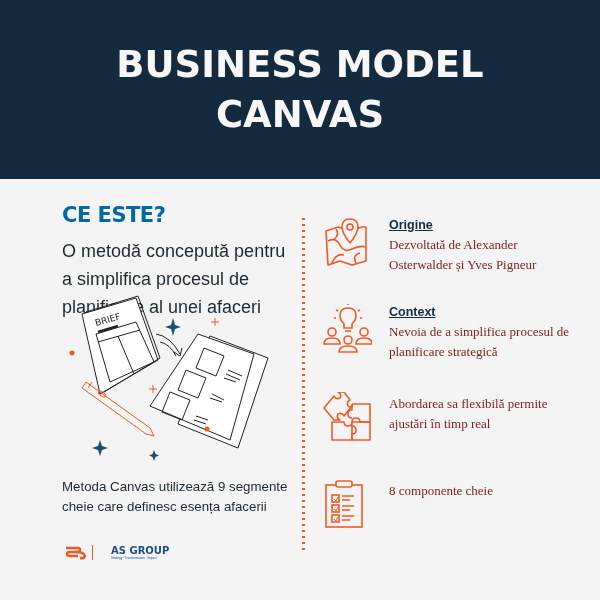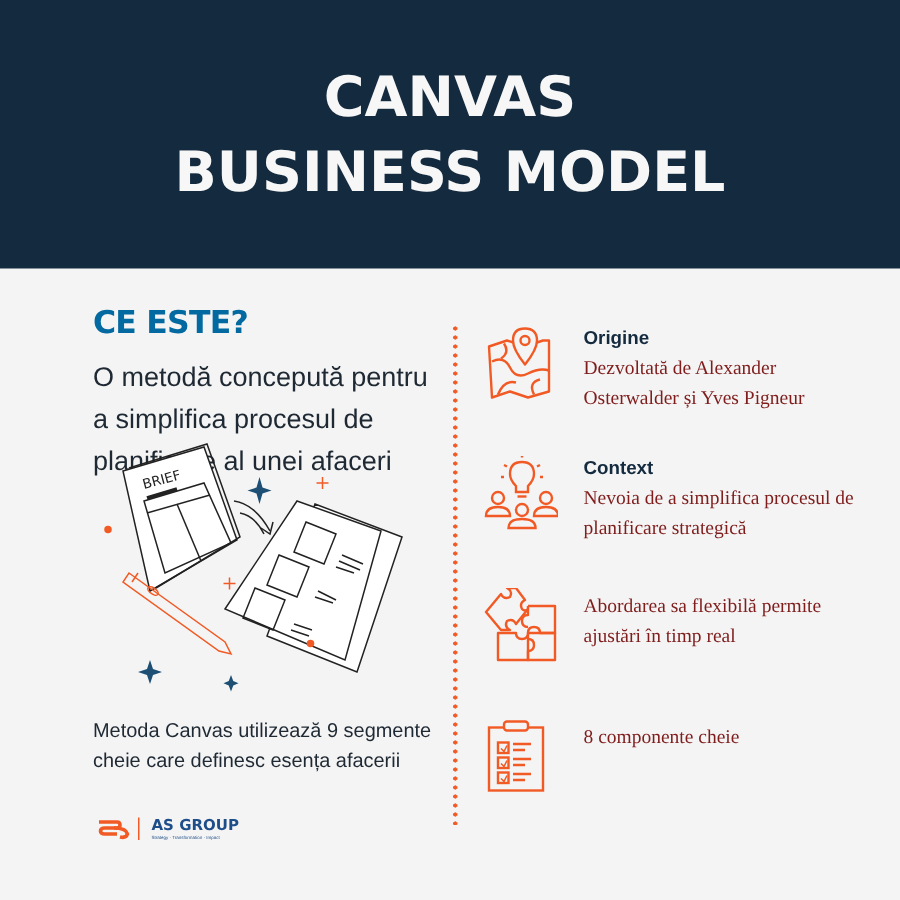--- a/index.html
+++ b/index.html
@@ -6,36 +6,36 @@
   html, body { width: 600px; height: 600px; overflow: hidden; }
   body { background: #f4f4f4; font-family: "Liberation Sans", sans-serif; color: #1f2933; position: relative; }
   .header { position: absolute; left: 0; top: 0; width: 600px; height: 179px; background: #142a3e; display: flex; flex-direction: column; align-items: center; justify-content: center; }
   .title { color: #f7f7f7; font-family: "DejaVu Sans", sans-serif; font-weight: bold; font-size: 37px; letter-spacing: 0px; text-align: center; line-height: 50px; }
   .left { position: absolute; left: 62px; top: 203px; width: 230px; }
   .heading { font-family: "DejaVu Sans", sans-serif; font-weight: bold; font-size: 21px; color: #0369a1; letter-spacing: -0.5px; }
   .desc { margin-top: 10px; font-size: 18px; line-height: 28px; color: #1f2933; }
   .illus { position: absolute; left: 58px; top: 290px; width: 240px; height: 180px; }
   .bottom-desc { position: absolute; left: 62px; top: 477px; font-size: 13.3px; line-height: 20px; width: 240px; }
   .logo { position: absolute; left: 64px; top: 544px; display: flex; align-items: center; }
-  .logo-text { margin-left: 4px; border-left: 1px solid #f15a24; padding-left: 8px; }
+  .logo-text { margin-left: 4px; border-left: 1px solid #f15a24; padding-left: 18px; }
   .logo-name { font-family: "DejaVu Sans", sans-serif; font-weight: bold; font-size: 10px; color: #1d4e89; line-height: 11px; }
   .logo-tag { font-size: 3px; color: #1d4e89; }
   .divider { position: absolute; left: 302px; top: 216px; width: 3px; height: 334px; background-image: radial-gradient(circle, #f15a24 1.3px, transparent 1.5px); background-size: 3px 6px; background-repeat: repeat-y; }
   .item { position: absolute; left: 322px; width: 270px; height: 60px; }
   .item-icon { position: absolute; left: 0; top: 0; width: 50px; height: 50px; }
   .item-text { position: absolute; left: 67px; top: 0; }
-  .item-title { font-weight: bold; font-size: 12.5px; color: #142a3e; line-height: 16px; }
+  .item-title { font-weight: bold; font-size: 12.5px; color: #142a3e; line-height: 16px; text-decoration: underline; }
   .item-body { font-size: 13px; color: #7f1d1d; line-height: 20px; margin-top: 2px; font-family: Liberation Serif, serif; }
 </style>
 </head>
 <body>
 
 <div class="header">
+  <div class="title">BUSINESS MODEL</div>
   <div class="title">CANVAS</div>
-  <div class="title">BUSINESS MODEL</div>
 </div>
 
 <div class="left">
   <div class="heading">CE ESTE?</div>
   <div class="desc">O metodă concepută pentru a simplifica procesul de planificare al unei afaceri</div>
 </div>
 
 <svg class="illus" viewBox="0 0 240 180" fill="none" stroke="#222" stroke-width="1">
 
   <g>

